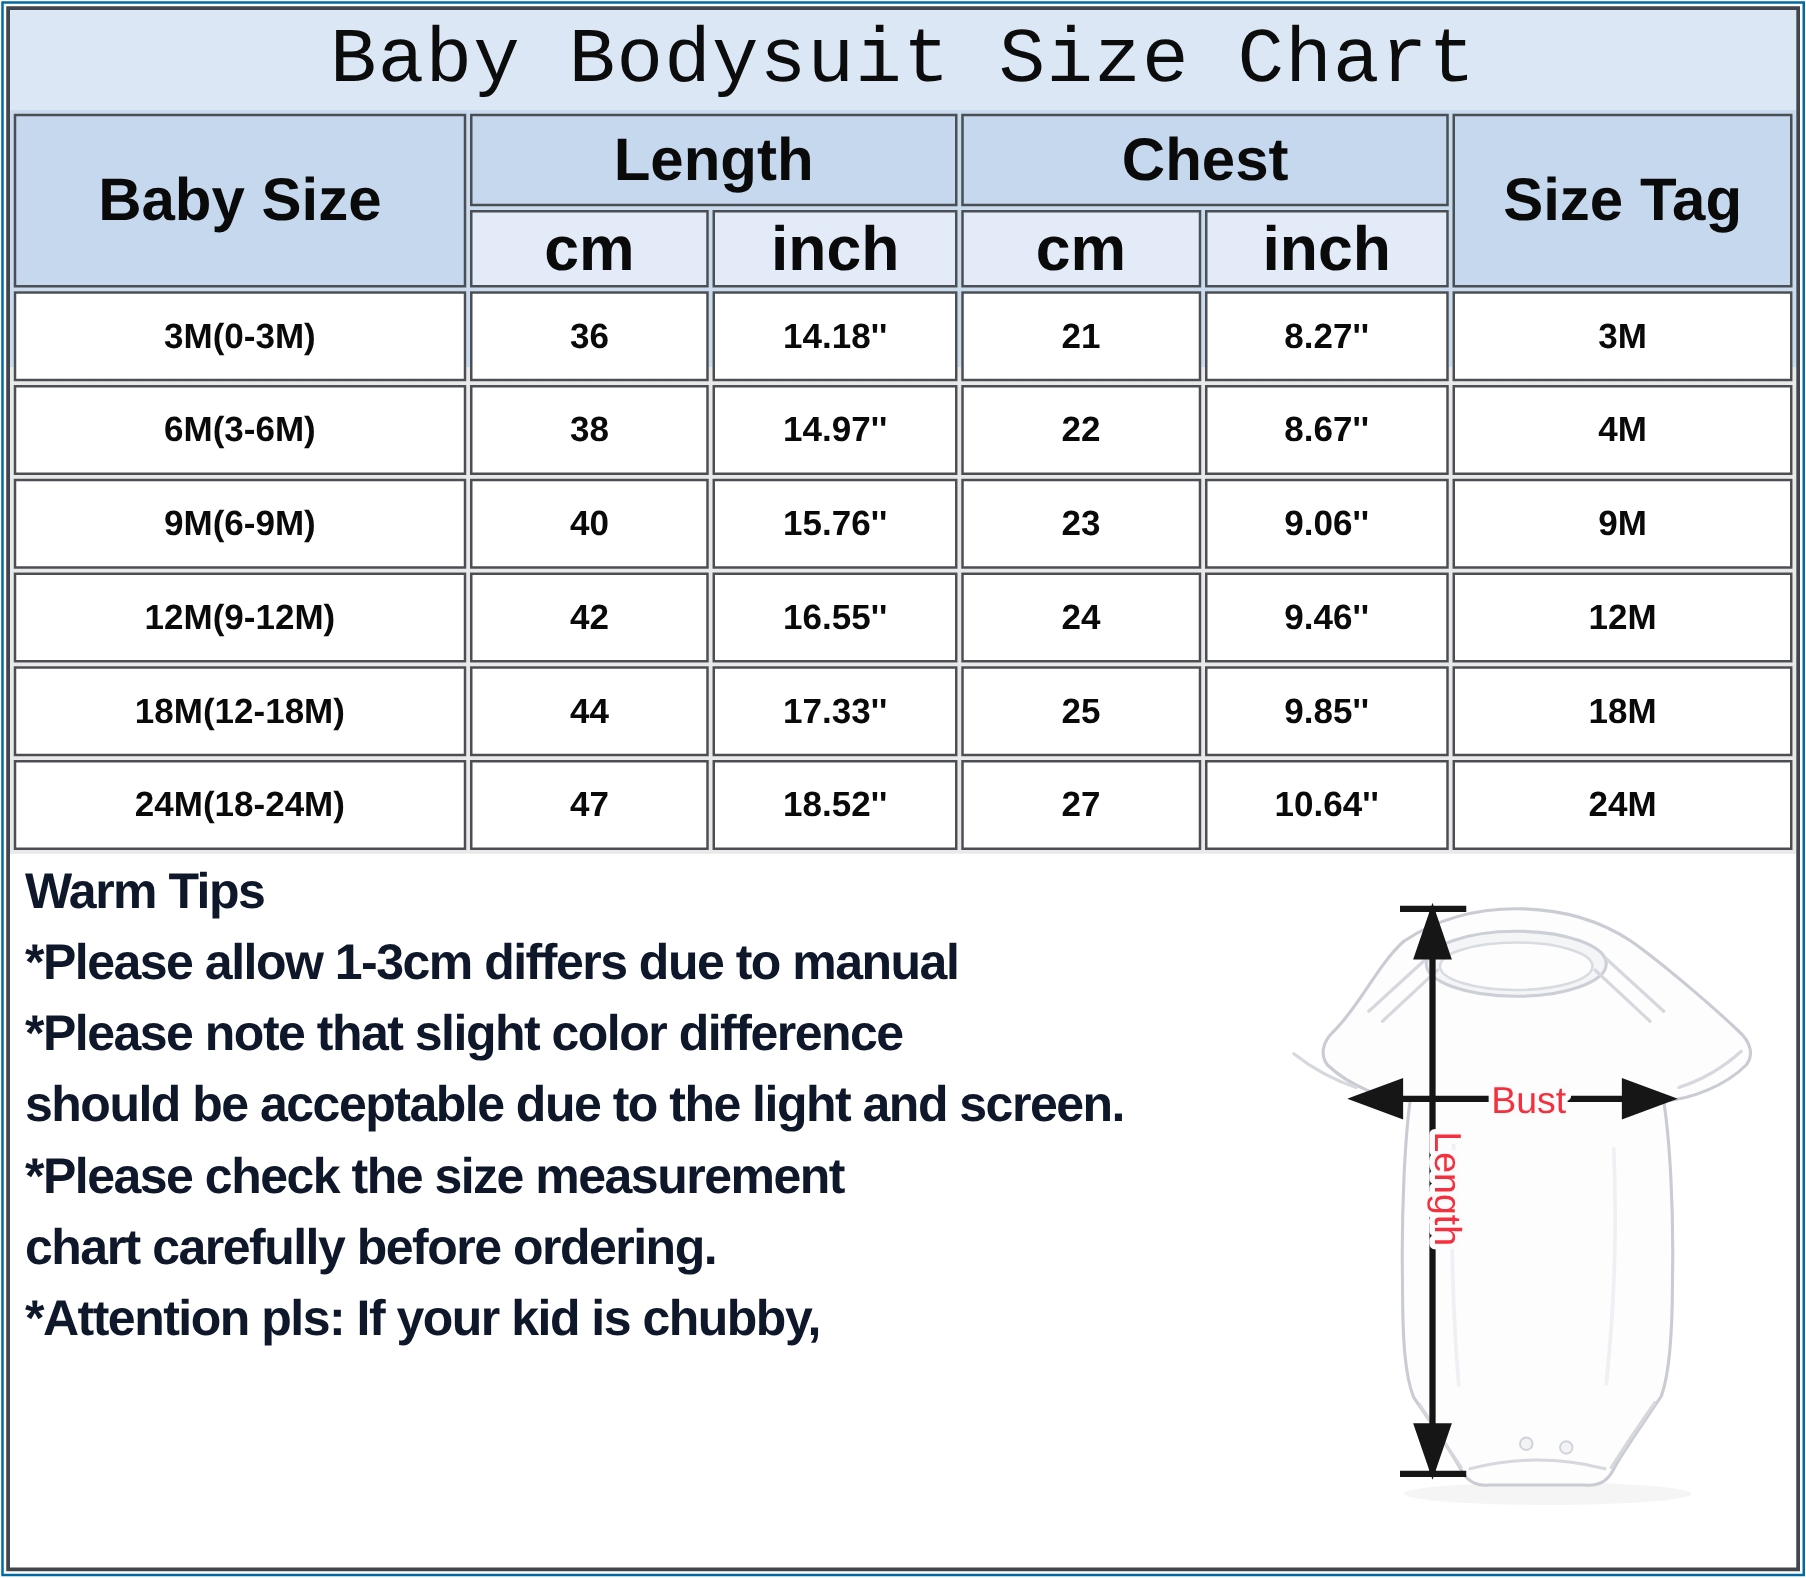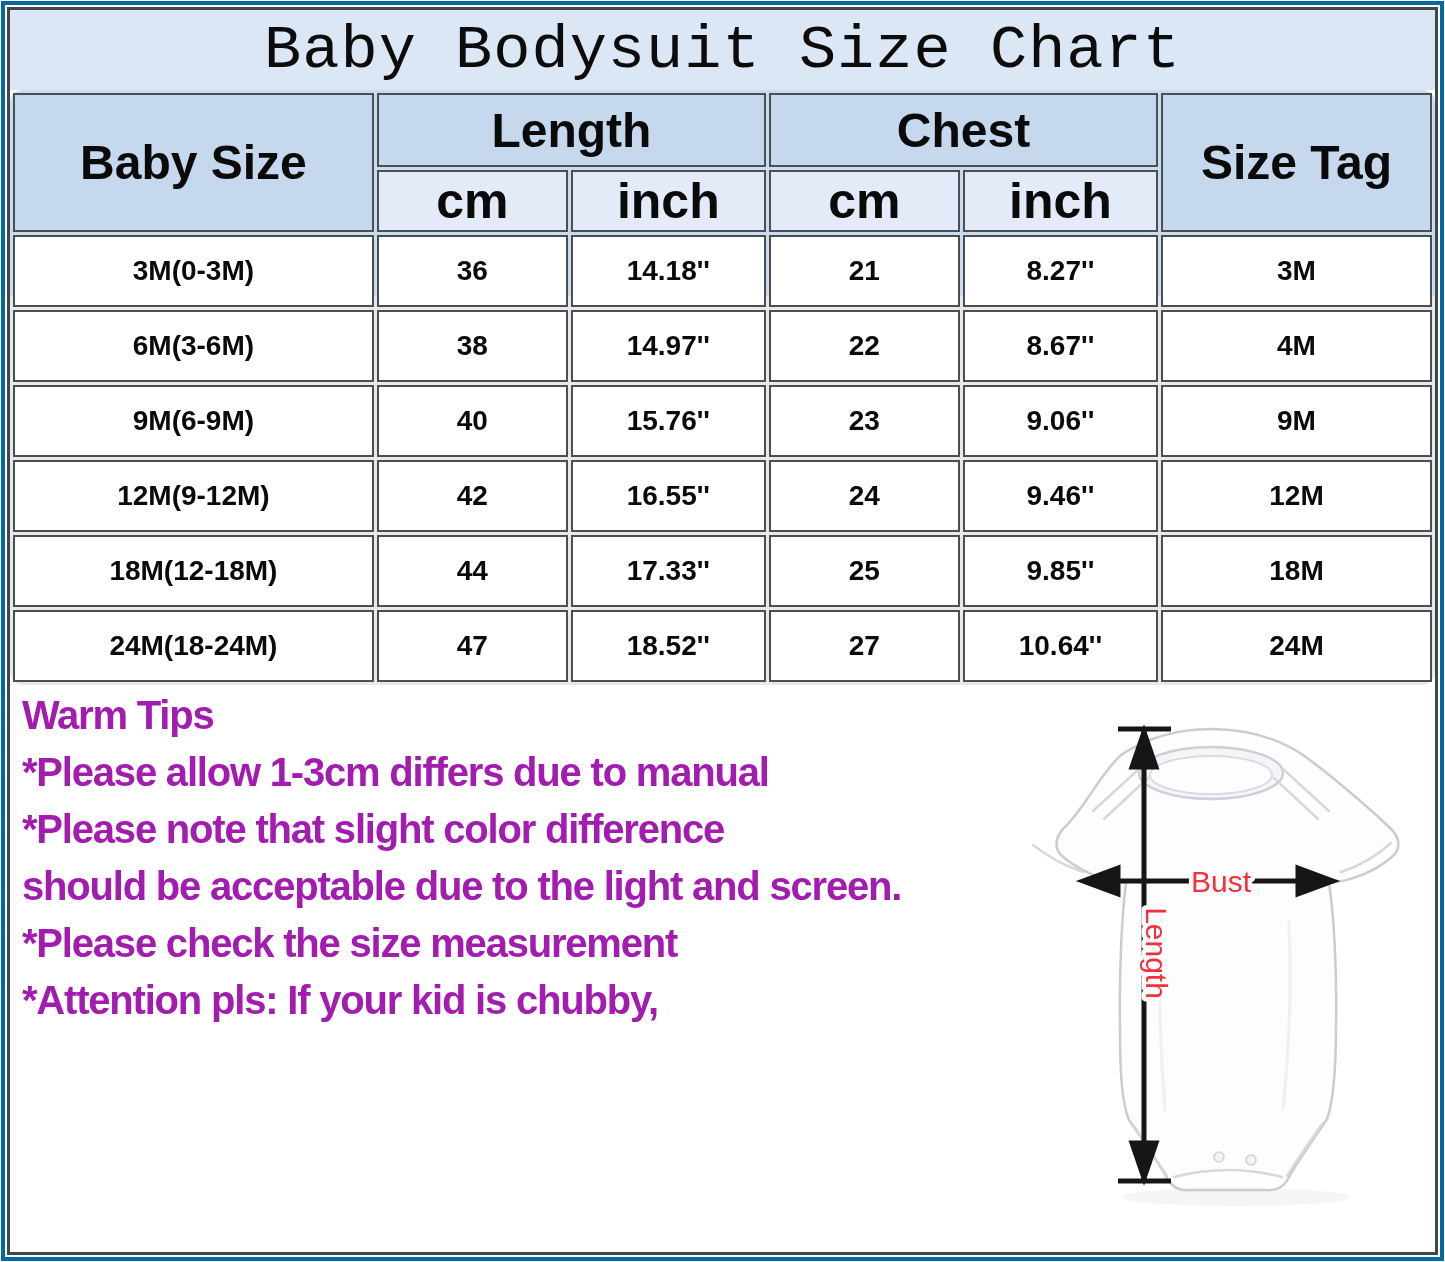--- a/index.html
+++ b/index.html
@@ -3,51 +3,50 @@
 <meta charset="utf-8">
 <style>
   html,body { margin:0; padding:0; }
   body {
     width:1445px; height:1262px; position:relative;
     background:#ffffff; font-family:"Liberation Sans", sans-serif;
     -webkit-font-smoothing:antialiased;
   }
   .frame {
     position:absolute; top:1px; left:1px; right:1px; bottom:1px;
-    border:4px solid #0369a1;
+    border:2px solid #0369a1;
   }
   .inner {
     position:absolute; top:2px; left:2px; right:2px; bottom:2px;
     border:3px solid #41454c; background:#ffffff; overflow:hidden;
   }
   .title-bar {
     height:80px; background:#dbe7f5;
     display:flex; align-items:center; justify-content:center;
     font-family:"Liberation Mono","DejaVu Sans Mono",monospace;
     font-size:62px; letter-spacing:1px; color:#0c0c0c; white-space:nowrap;
   }
   table.size-table {
     width:100%; table-layout:fixed;
     border-collapse:separate; border-spacing:3px;
     background:linear-gradient(180deg,#c9dbee 0px,#c9dbee 206px,#e9e9e9 206px);
-    border-radius:13px;
   }
   .size-table th, .size-table td {
     border:2px solid #4b4e53; padding:0; text-align:center; vertical-align:middle;
     color:#0a0a0a; font-weight:bold; overflow:hidden; white-space:nowrap;
   }
   .h-group { background:#c5d8ee; font-size:48px; height:70px; }
   .h-side  { background:#c5d8ee; font-size:48px; }
   .h-sub   { background:#e3ebf8; font-size:50px; height:56px; }
   td.data  { background:#ffffff; font-size:28px; height:68px; }
   .bottom { position:relative; height:573px; }
   .tips {
     position:absolute; left:12px; top:2px;
     font-size:40px; font-weight:bold; letter-spacing:-1.2px;
-    line-height:57px; color:#a21caf; white-space:nowrap;
+    line-height:57px; color:#0f172a; white-space:nowrap;
   }
   .figure { position:absolute; right:2px; top:0; width:612px; height:570px; }
   .garment { fill:#fdfdfe; stroke:#c9ccd2; stroke-width:2.5; stroke-linejoin:round; }
   .seam   { fill:none; stroke:#d6d8dd; stroke-width:2.5; stroke-linecap:round; }
   .fold   { fill:none; stroke:#eff0f3; stroke-width:3; stroke-linecap:round; }
   .arrow  { stroke:#161616; stroke-width:5; fill:#161616; }
   .red-label {
     fill:#f5303e; font-family:"Liberation Sans",sans-serif; font-size:30px;
     paint-order:stroke; stroke:#fcfcfd; stroke-width:9px; stroke-linejoin:round;
   }
@@ -135,20 +134,21 @@
     </table>
 
     <div class="bottom">
 
       <div class="tips">
         <div>Warm Tips</div>
         <div>*Please allow 1-3cm differs due to manual</div>
         <div>*Please note that slight color difference</div>
         <div>should be acceptable due to the light and screen.</div>
         <div>*Please check the size measurement</div>
+        <div>chart carefully before ordering.</div>
         <div>*Attention pls: If your kid is chubby,</div>
       </div>
 
       <svg class="figure" viewBox="0 0 612 570">
 
         <ellipse cx="415" cy="512" rx="115" ry="9" fill="#ededee" opacity="0.55"></ellipse>
 
         <g>
           <path class="garment" d="
             M300 70

